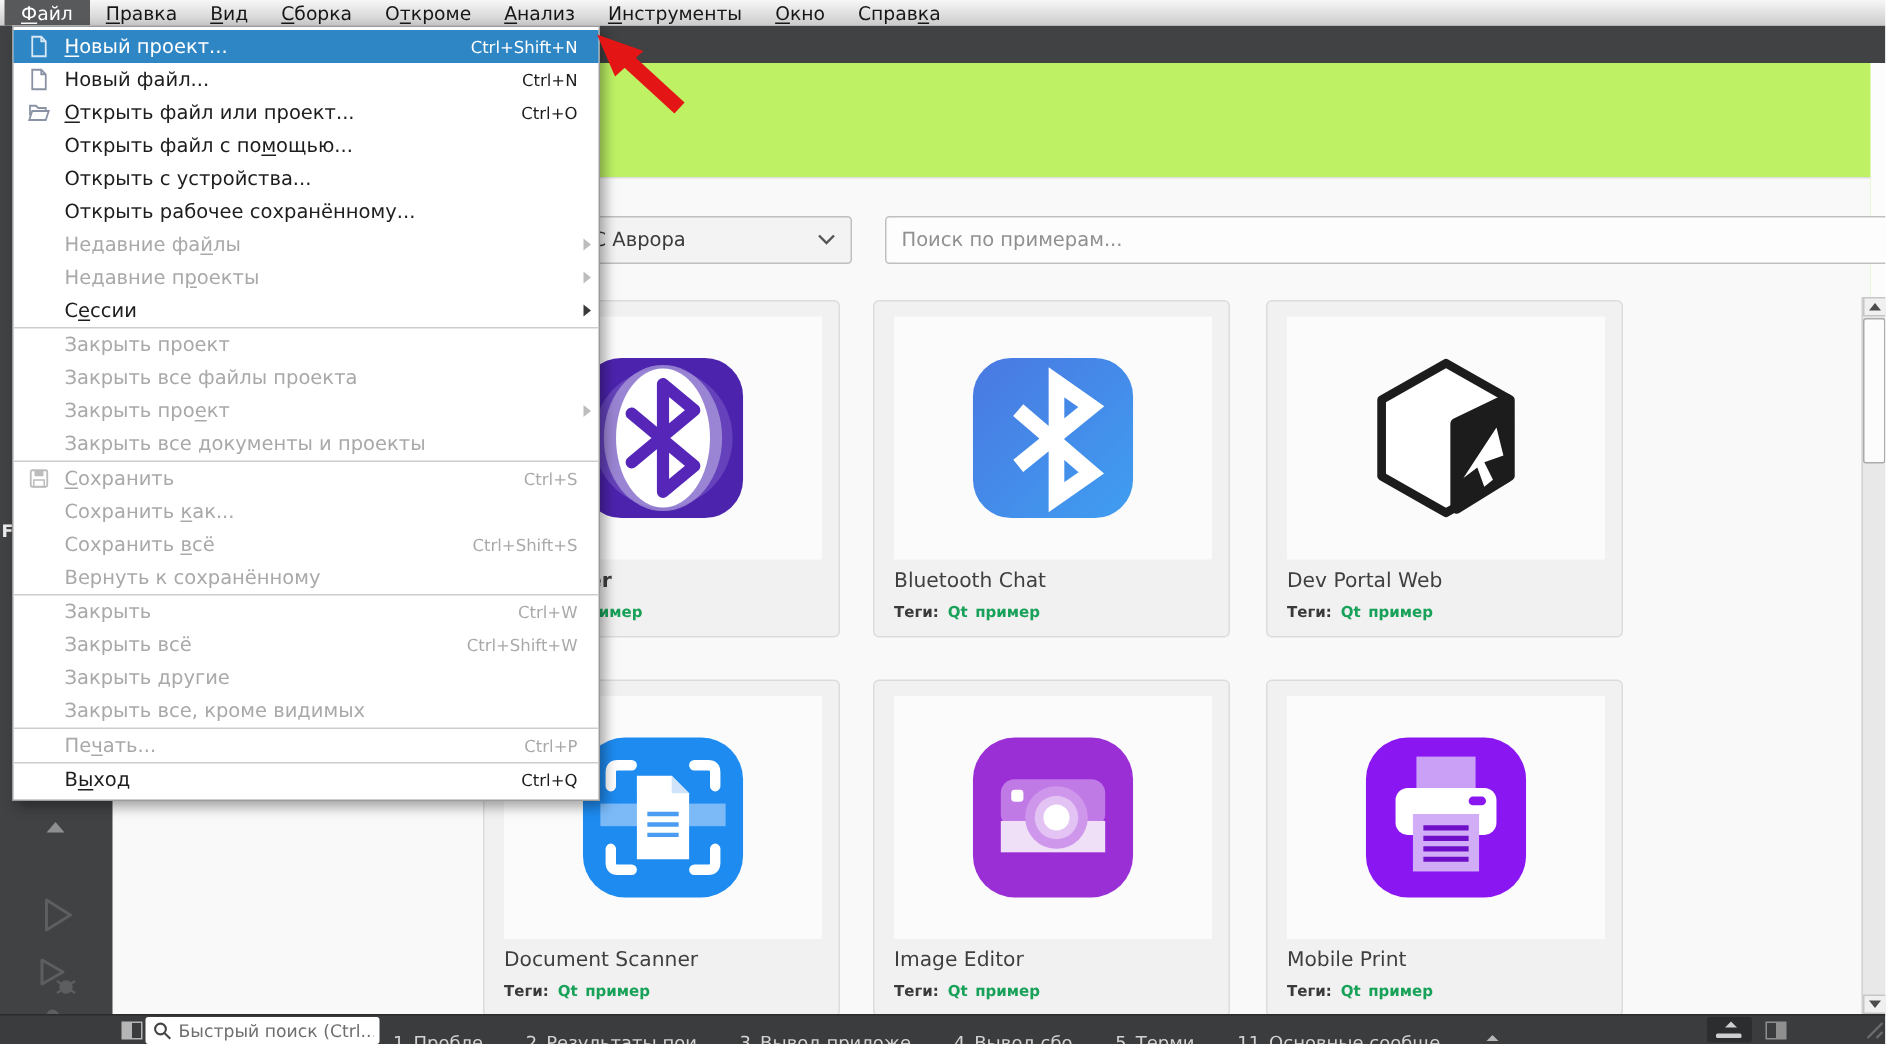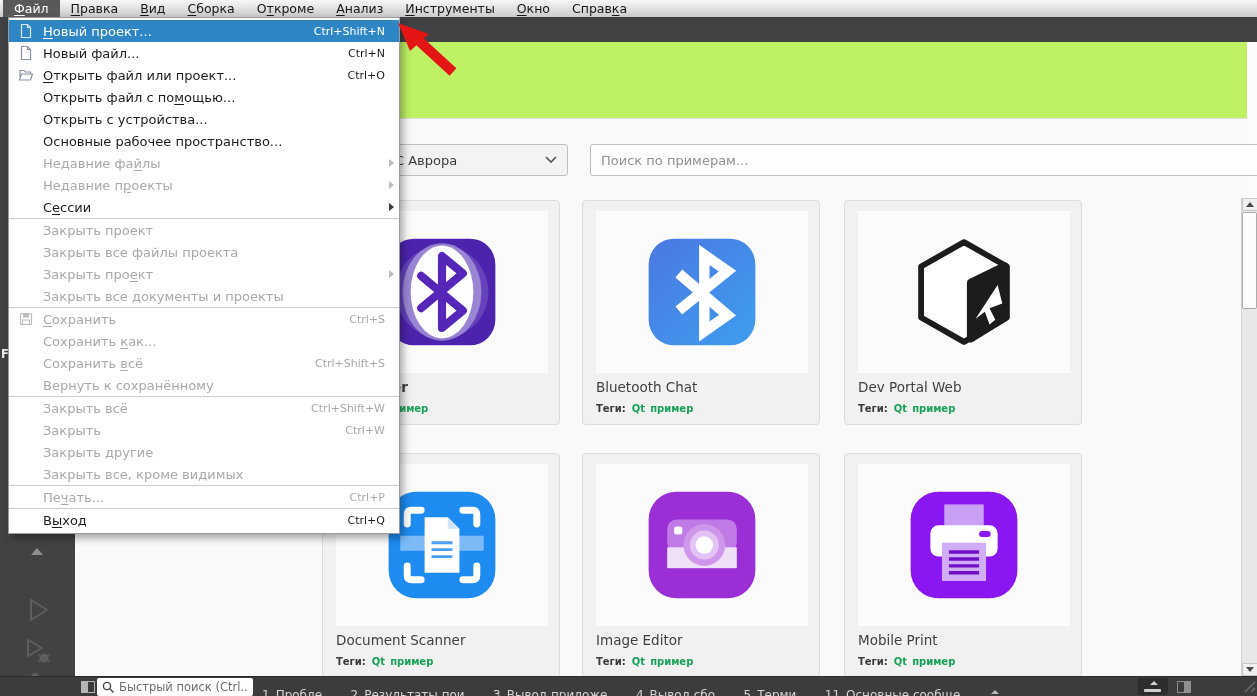--- a/index.html
+++ b/index.html
@@ -283,21 +283,21 @@
       <span><span></span><span class="mn">О</span><span>ткрыть файл или проект...</span></span>
       <span class="sc">Ctrl+O</span>
     </div>
     <div class="mi">
       <span><span>Открыть файл с по</span><span class="mn">м</span><span>ощью...</span></span>
     </div>
     <div class="mi">
       <span><span>Открыть с устройства...</span><span class="mn"></span><span></span></span>
     </div>
     <div class="mi">
-      <span><span>Основные рабочее пространство...</span><span class="mn"></span><span></span></span>
+      <span><span>Открыть рабочее сохранённому...</span><span class="mn"></span><span></span></span>
     </div>
     <div class="mi disabled">
       <span><span>Недавние фа</span><span class="mn">й</span><span>лы</span></span>
       <span class="arrow"></span>
     </div>
     <div class="mi disabled">
       <span><span>Недавние п</span><span class="mn">р</span><span>оекты</span></span>
       <span class="arrow"></span>
     </div>
     <div class="mi">
@@ -333,26 +333,26 @@
     </div>
     <div class="mi disabled">
       <span><span>Сохранить </span><span class="mn">в</span><span>сё</span></span>
       <span class="sc">Ctrl+Shift+S</span>
     </div>
     <div class="mi disabled">
       <span><span>Вернуть к сохранённому</span><span class="mn"></span><span></span></span>
     </div>
     <div class="msep"></div>
     <div class="mi disabled">
+      <span><span>Закрыть</span><span class="mn"></span><span></span></span>
+      <span class="sc">Ctrl+W</span>
+    </div>
+    <div class="mi disabled">
       <span><span>Закрыть всё</span><span class="mn"></span><span></span></span>
       <span class="sc">Ctrl+Shift+W</span>
-    </div>
-    <div class="mi disabled">
-      <span><span>Закрыть</span><span class="mn"></span><span></span></span>
-      <span class="sc">Ctrl+W</span>
     </div>
     <div class="mi disabled">
       <span><span>Закрыть другие</span><span class="mn"></span><span></span></span>
     </div>
     <div class="mi disabled">
       <span><span>Закрыть все, кроме видимых</span><span class="mn"></span><span></span></span>
     </div>
     <div class="msep"></div>
     <div class="mi disabled">
       <span><span>Пе</span><span class="mn">ч</span><span>ать...</span></span>

